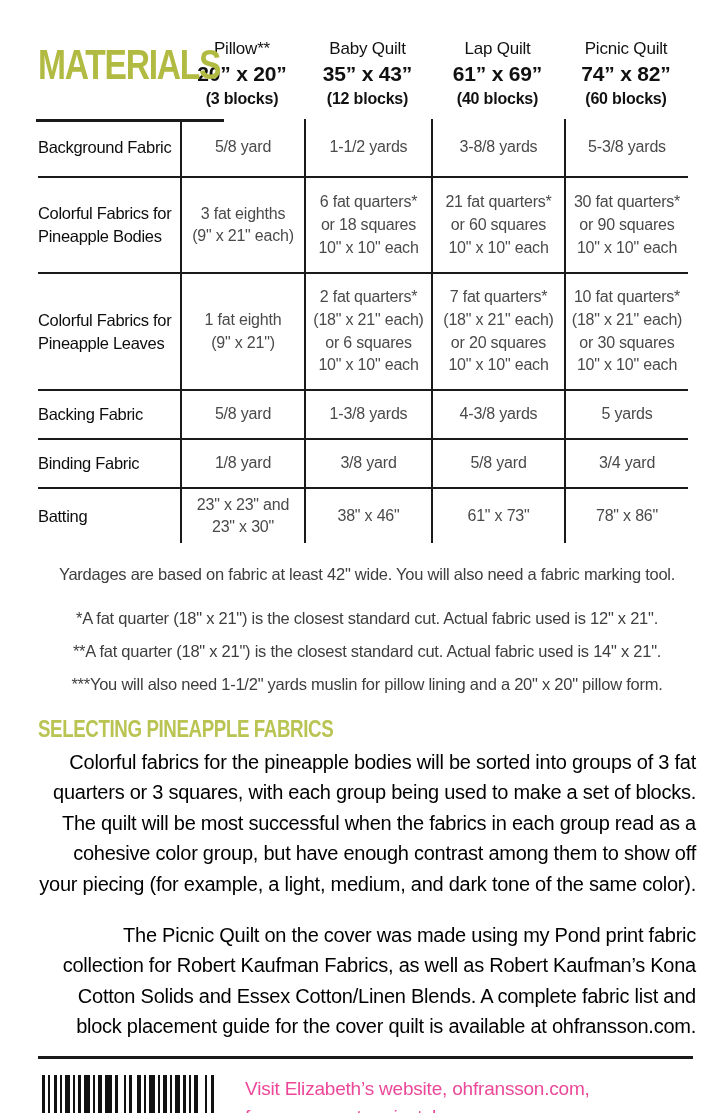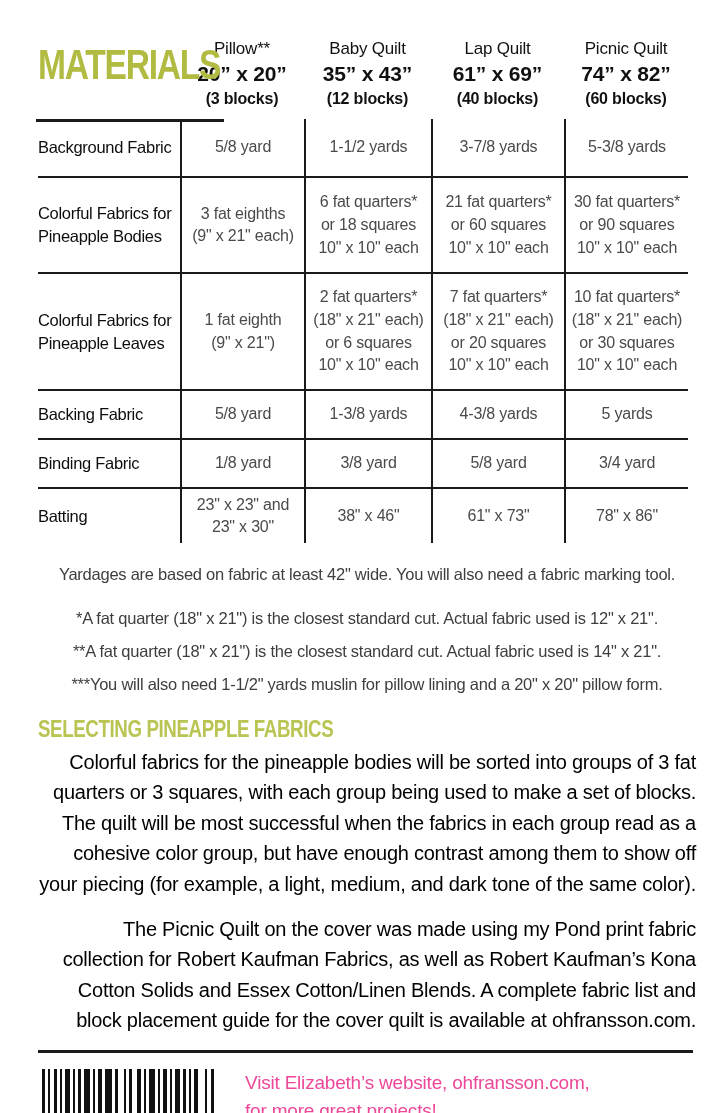--- a/index.html
+++ b/index.html
@@ -49,21 +49,21 @@
   .note { font-size:16.5px; color:#3e3e3e; letter-spacing:-0.25px; line-height:1.45; margin-bottom:9px;text-align:center; }
   .note-first { margin-bottom:20px; }
 
   
   .section-heading {
     margin-top:18px; font-size:24px; color:#b9c452; font-weight:bold;
     letter-spacing:-0.5px; transform:scaleX(0.78); transform-origin:left top;
     white-space:nowrap; margin-bottom:4px;
   }
   .body-para { width:658px; font-size:20px; color:#000000; letter-spacing:-0.25px; line-height:1.52;text-align:right; }
-  .body-para + .body-para { margin-top:15px; }
+  .body-para + .body-para { margin-top:21px; }
 
   
   .rule { margin-top:15px; width:655px; height:2.5px; background:#1a1a1a; }
   .footer { margin-top:16px; display:flex; }
   .barcode-block { width:205px; flex:none; }
   .barcode-wrap { position:relative; width:178px; height:126px; margin-left:2px; }
   .barcode-svg { display:block; }
   .footer-text { flex:1; padding-left:2px; }
   .visit { font-size:19px; color:#ec4899; letter-spacing:-0.2px; line-height:1.5; }
   .copyright { margin-top:28px; width:450px; }
@@ -96,21 +96,21 @@
     </div>
     <div class="hcell">
       <div class="hname">Picnic Quilt</div>
       <div class="hsize">74” x 82”</div>
       <div class="hblocks">(60 blocks)</div>
     </div>
 
     <div class="lcell topseg">Background Fabric</div>
     <div class="vcell v">5/8 yard</div>
     <div class="vcell v">1-1/2 yards</div>
-    <div class="vcell v">3-7/8 yards</div>
+    <div class="vcell v">3-8/8 yards</div>
     <div class="vcell v">5-3/8 yards</div>
 
     <div class="lcell ht">Colorful Fabrics for Pineapple Bodies</div>
     <div class="vcell v ht">3 fat eighths
 (9" x 21" each)</div>
     <div class="vcell v ht">6 fat quarters*
 or 18 squares
 10" x 10" each</div>
     <div class="vcell v ht">21 fat quarters*
 or 60 squares

